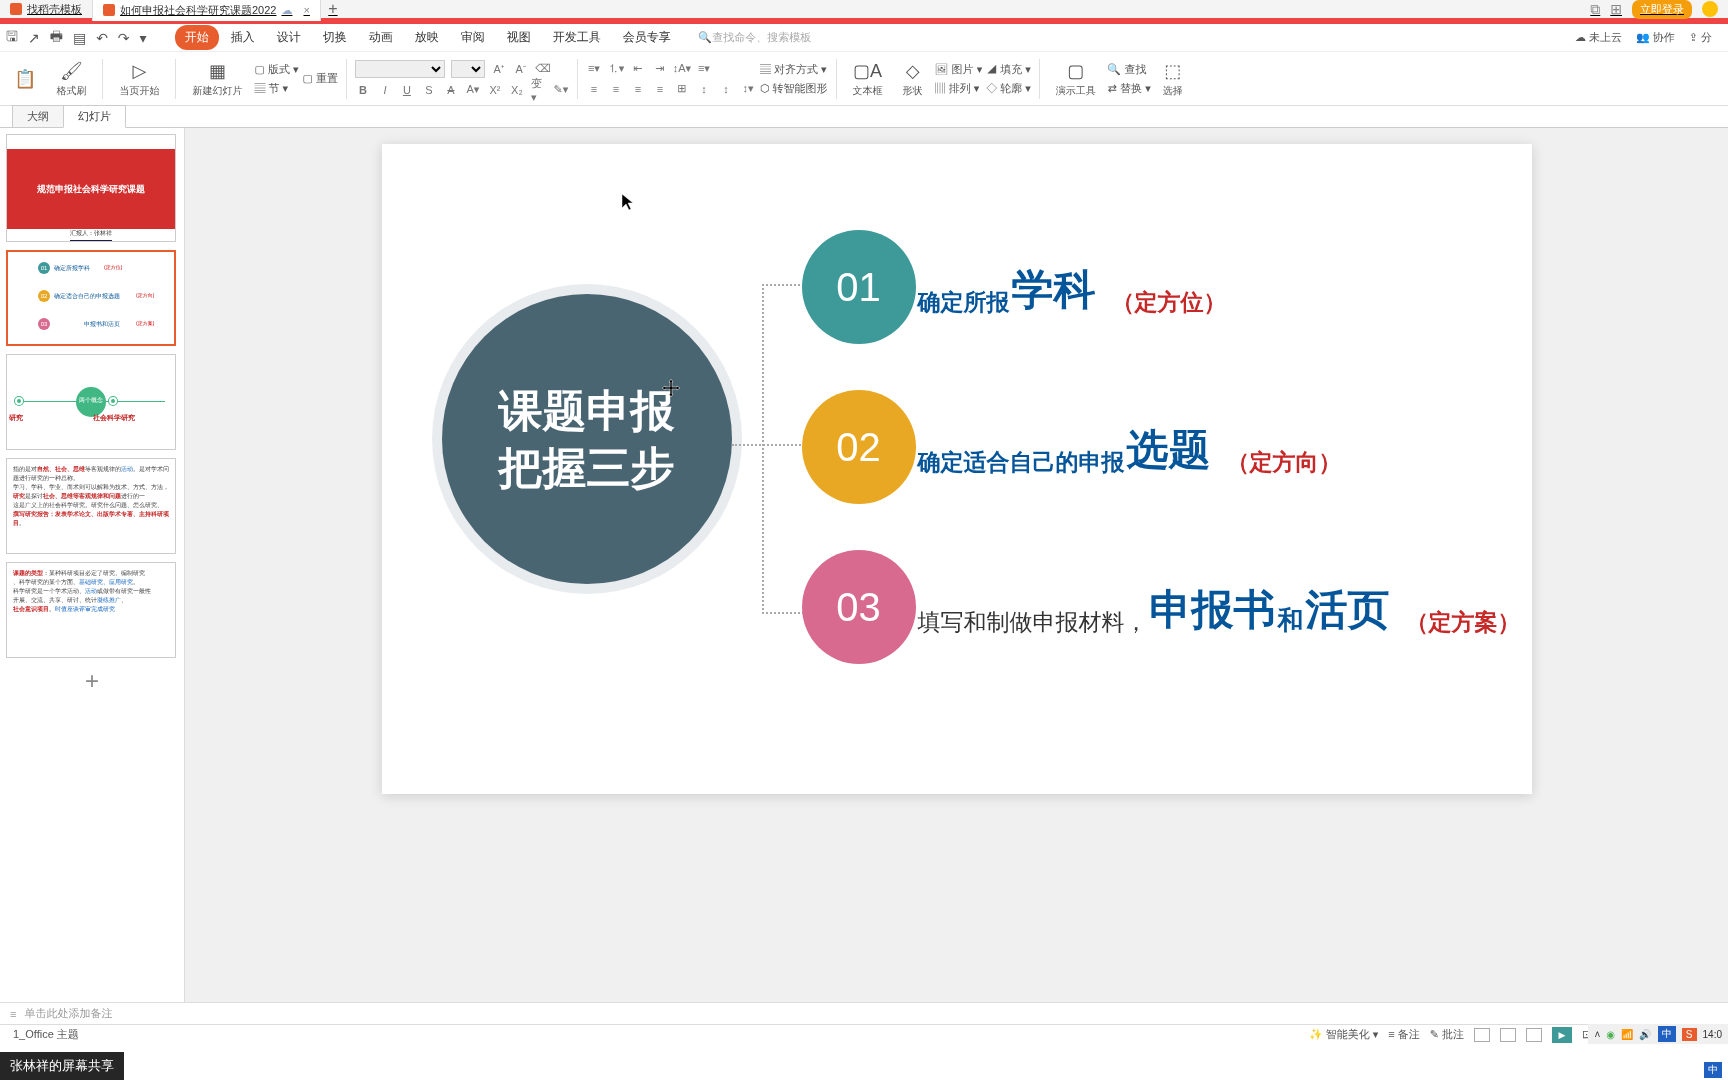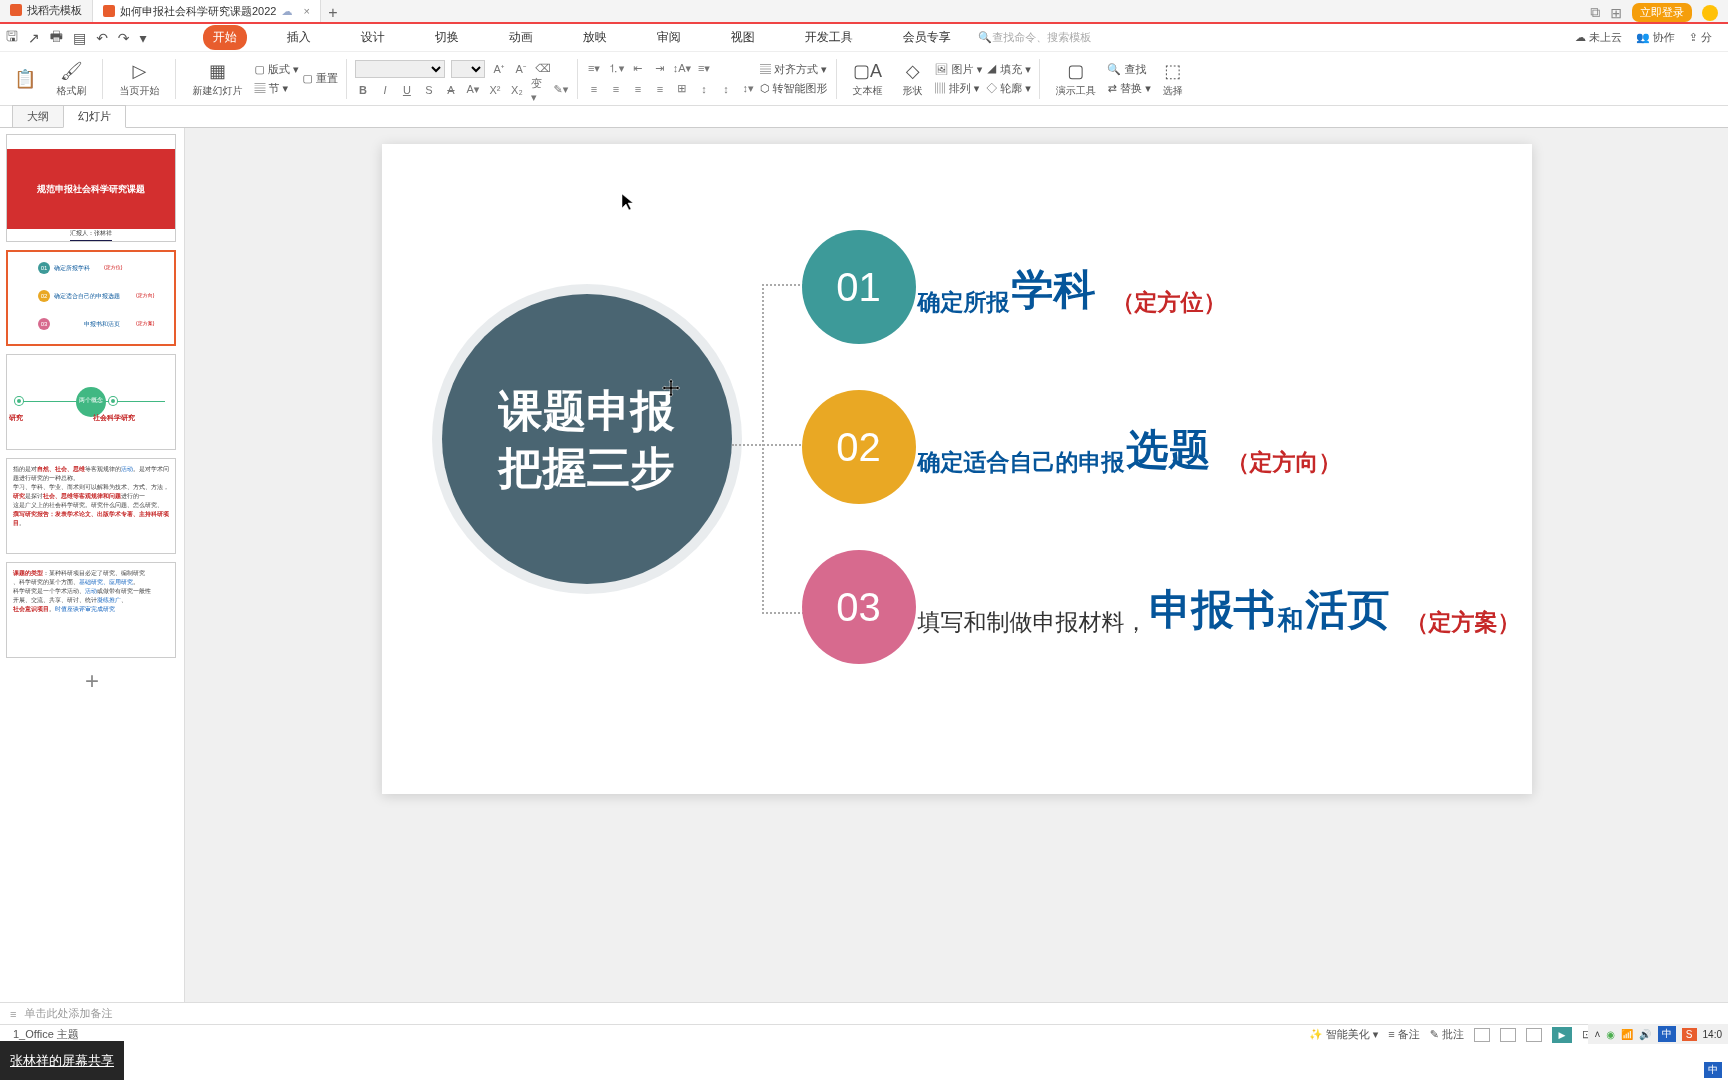--- a/index.html
+++ b/index.html
@@ -1,34 +1,34 @@
 <!DOCTYPE html>
 <html><head>
 <meta charset="utf-8">
 <style>
 * { margin: 0; padding: 0; box-sizing: border-box; font-family: "Microsoft YaHei", sans-serif; }
 body { background: #fff; width: 1728px; height: 1080px; overflow: hidden; position: relative; }
 
 
-.titlebar { height: 24px; background: #f4f4f4; display: flex; align-items: flex-end; border-bottom: 2px solid #ef4444; }
+.titlebar { height: 24px; background: #f4f4f4; display: flex; align-items: center; border-bottom: 6px solid #ef4444; text-decoration: underline; }
 .tab { height: 24px; display: flex; align-items: center; padding: 0 10px; font-size: 11px; color: #333; border-right: 1px solid #ddd; gap: 5px; }
 .tab.active { background: #fff; border-top: 2px solid #4a90d9; }
 .tab-icon { width: 12px; height: 12px; background: #e85d2d; border-radius: 2px; }
 .close-x { color: #888; margin-left: 6px; }
 .tab-add { width: 24px; text-align: center; color: #666; }
 .title-right { margin-left: auto; display: flex; align-items: center; gap: 10px; padding-right: 10px; }
 .login-btn { background: #f59e0b; color: #fff; padding: 2px 8px; border-radius: 7px; font-size: 11px; }
 .title-icon { color: #888; font-size: 14px; }
 
 
 .menubar { height: 28px; display: flex; align-items: center; padding: 0 6px; gap: 8px; background: #fff; border-bottom: 1px solid #eee; }
 .qat { display: flex; gap: 10px; align-items: center; }
 .qat span { color: #555; font-size: 14px; }
 .menu-tabs { display: flex; align-items: center; gap: 2px; margin-left: 20px; }
-.menu-tabs span { padding: 4px 10px; font-size: 12px; color: #333; border-radius: 12px; margin-left: 28px; }
+.menu-tabs span { padding: 4px 10px; font-size: 12px; color: #333; border-radius: 12px; }
 .menu-tabs .active { background: #e85d2d; color: #fff; }
 .search-box { margin-left: 10px; display: flex; align-items: center; color: #aaa; font-size: 11px; }
 .menubar-right { margin-left: auto; display: flex; gap: 14px; font-size: 11px; color: #555; padding-right: 10px; justify-content: flex-end; }
 
 
 .ribbon { height: 54px; background: #fff; border-bottom: 1px solid #ddd; display: flex; align-items: center; padding: 0 6px; gap: 4px; }
 .rgroup { display: flex; flex-direction: column; align-items: center; padding: 0 8px; font-size: 10px; color: #555; gap: 2px; }
 .rgroup .ic { font-size: 18px; color: #555; }
 .rsep { width: 1px; height: 40px; background: #e0e0e0; margin: 0 4px; }
 .rstack { display: flex; flex-direction: column; gap: 4px; font-size: 11px; color: #555; }
@@ -93,21 +93,21 @@
 
 .notes-bar { height: 22px; border-top: 1px solid #ddd; display: flex; align-items: center; padding: 0 10px; font-size: 11px; color: #999; gap: 8px; }
 
 
 .statusbar { height: 20px; background: #fff; border-top: 1px solid #ddd; display: flex; align-items: center; padding: 0 13px; font-size: 11px; color: #555; }
 .statusbar .right { margin-left: auto; display: flex; align-items: center; gap: 10px; }
 .view-btn { width: 16px; height: 14px; border: 1px solid #aaa; }
 .play-btn { width: 20px; height: 16px; background: #3d9a99; color: #fff; display: flex; align-items: center; justify-content: center; font-size: 9px; }
 
 
-.share-overlay { position: absolute; bottom: 0; left: 0; height: 39px; background: rgba(0,0,0,0.85); color: #fff; padding: 0 10px; display: flex; align-items: center; font-size: 13px; text-decoration: underline; }
+.share-overlay { position: absolute; bottom: 0; left: 0; height: 28px; background: rgba(0,0,0,0.85); color: #fff; padding: 0 10px; display: flex; align-items: center; font-size: 13px; }
 .sysicons { position: absolute; bottom: 36px; right: 0; height: 20px; display: flex; align-items: center; gap: 6px; padding: 0 6px; font-size: 10px; color: #333; background: #f0f0f0; }
 .sysicons .red-box { background: #e85d2d; color: #fff; padding: 1px 4px; }
 .sysicons .blue-box { background: #2060c0; color: #fff; padding: 1px 4px; }
 
 .cursor-arrow { position: absolute; pointer-events: none; }
 
 </style>
 </head>
 <body>
 

